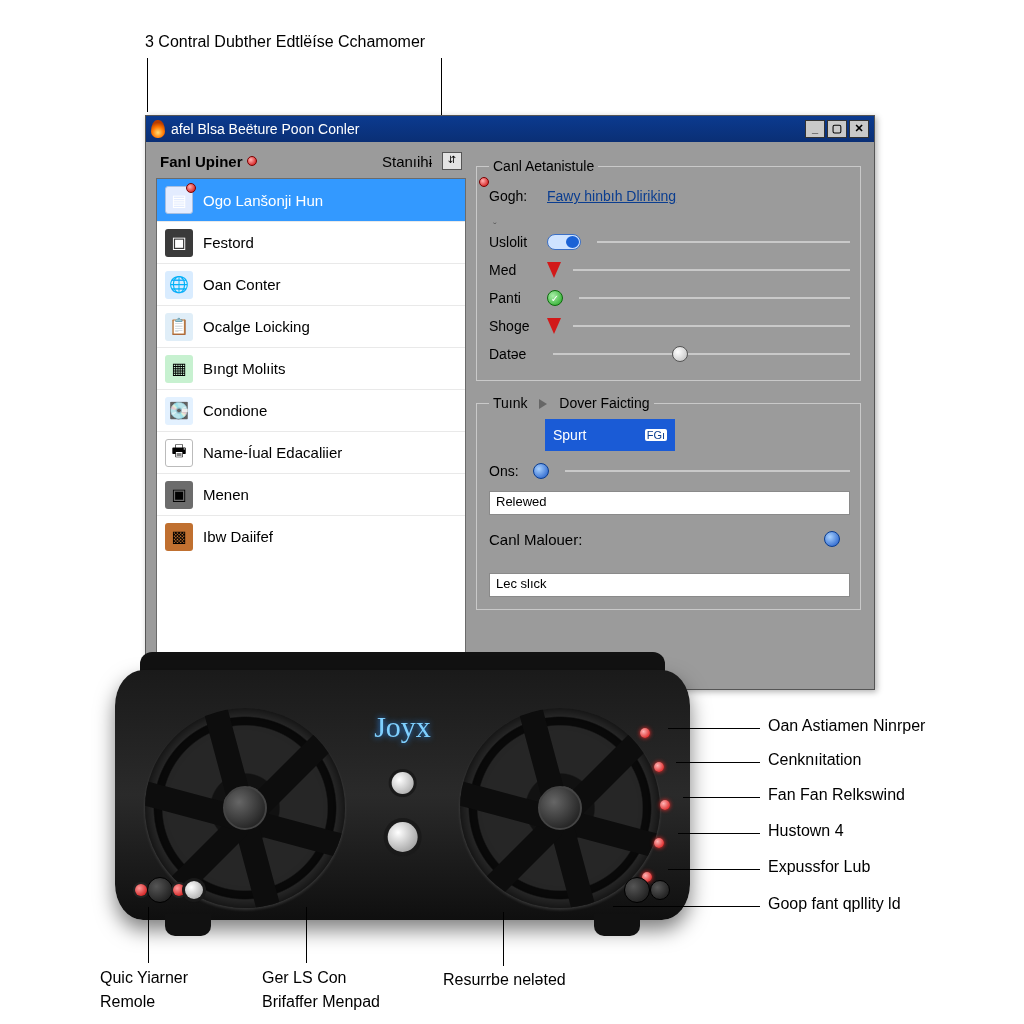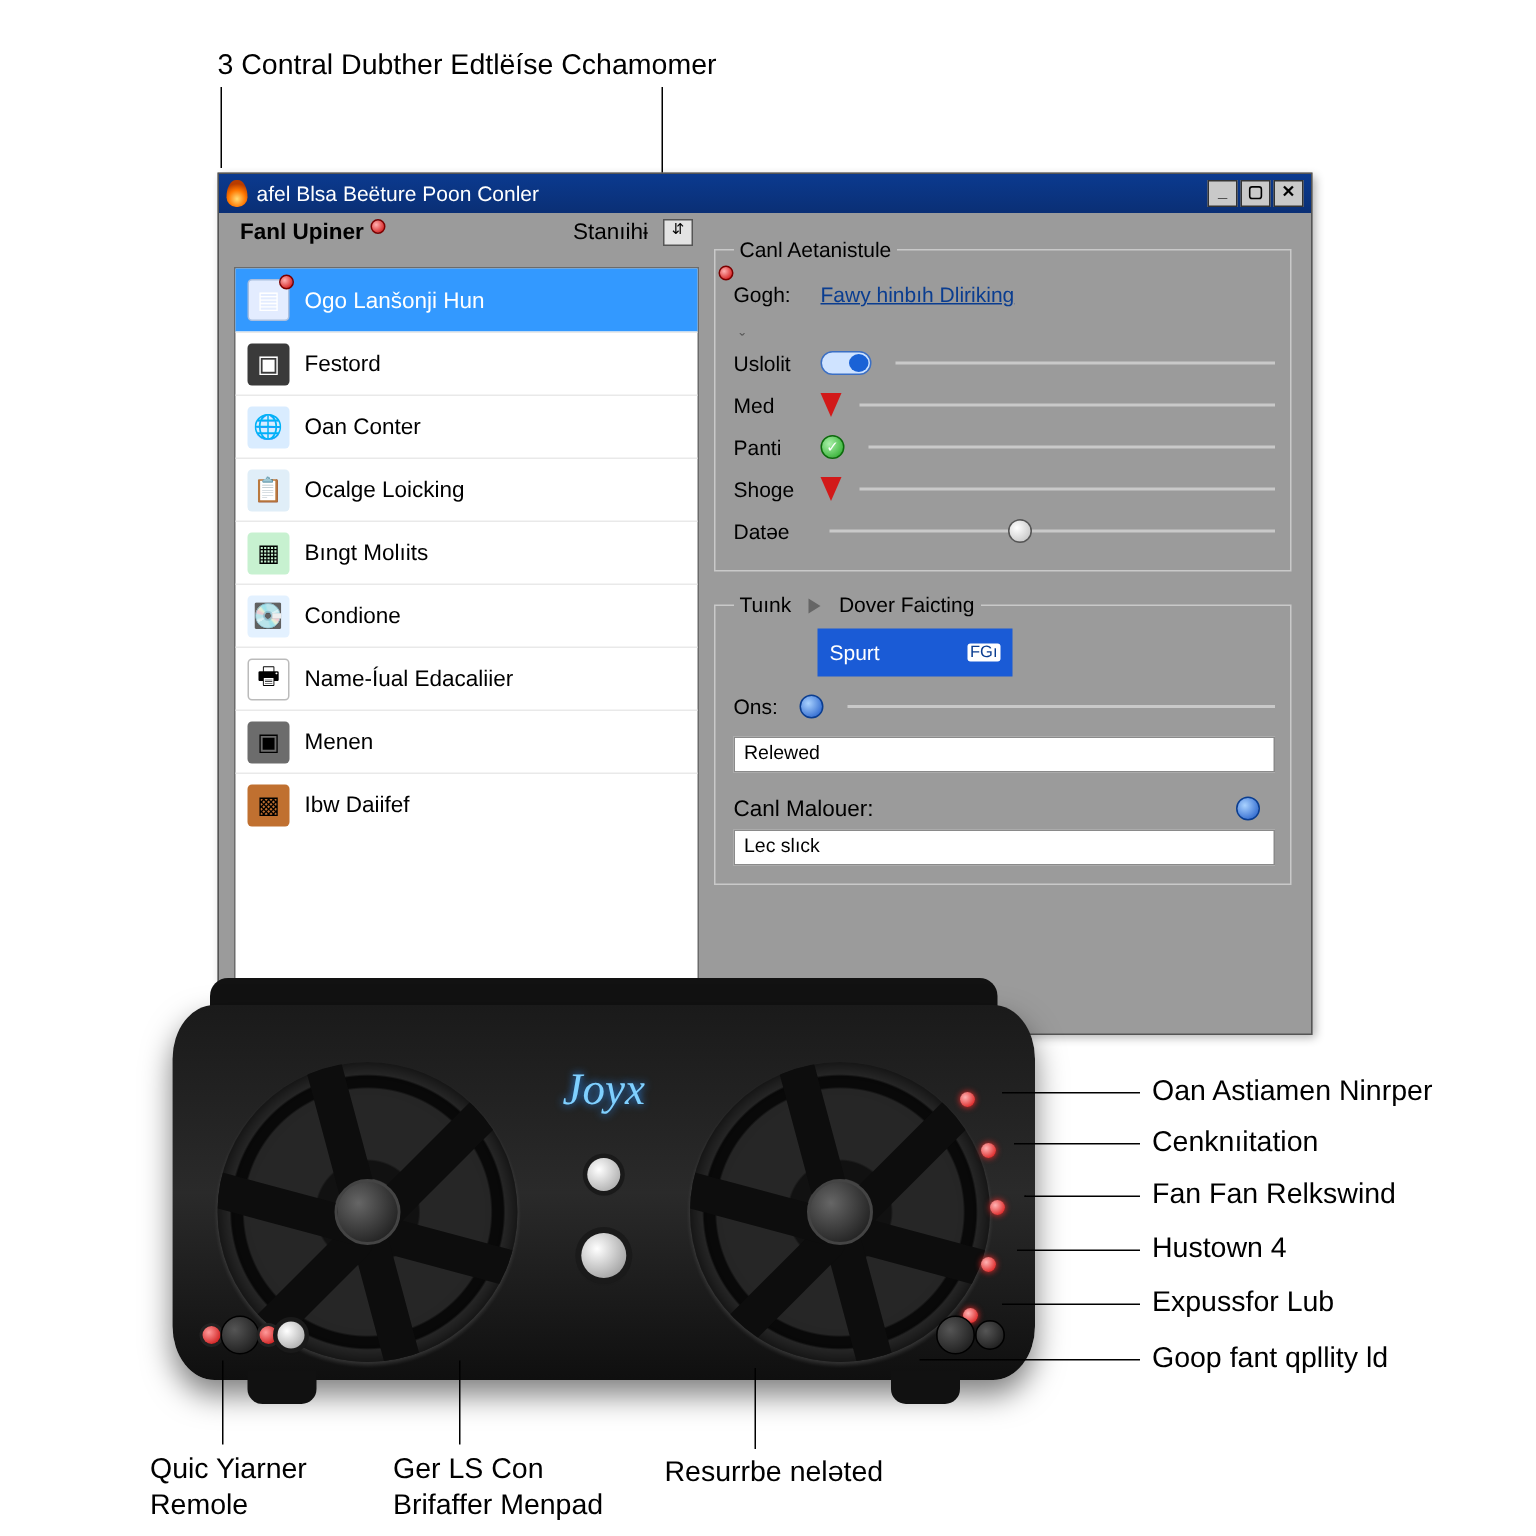--- a/index.html
+++ b/index.html
@@ -8,21 +8,21 @@
     height: 1024px;
     font-family: Tahoma, Arial, sans-serif;
     font-size: 15px;
     background: #fff;
     position: relative;
     overflow: hidden;
   }
   
   .callout {
     position: absolute;
-    font-size: 19px;
+    font-size: 16px;
     color: #000;
     line-height: 1.3;
     white-space: nowrap;
   }
   .leader {
     position: absolute;
     background: #000;
   }
   
   .window {
@@ -69,21 +69,21 @@
     position: absolute;
     left: 10px;
     top: 42px;
     width: 310px;
     height: 520px;
     background: #fff;
     border: 1px solid #6b6b6b;
   }
   .left-header {
     display: flex;
-    align-items: flex-start;
+    align-items: center;
     height: 30px;
     padding: 0 4px;
     background: #9b9b9b;
     color: #000;
     font-size: 15px;
   }
   .mini-dot {
     width: 10px; height: 10px; border-radius: 50%;
     background: radial-gradient(circle at 35% 35%, #ffb0b0, #cc0000);
     border: 1px solid #7a0000;
@@ -239,21 +239,20 @@
     border: 1px solid #0a3d90;
     display: inline-block;
   }
   
   .device {
     position: absolute;
     left: 85px;
     top: 650px;
     width: 635px;
     height: 290px;
-    font-style: italic;
   }
   .device .body {
     position: absolute;
     left: 30px; right: 30px; top: 20px; bottom: 20px;
     background: linear-gradient(180deg, #1a1a1a, #2a2a2a 50%, #0f0f0f);
     border-radius: 28px / 36px;
     box-shadow: 0 10px 20px rgba(0,0,0,.5);
   }
   .device .body-top {
     position: absolute;
@@ -475,21 +474,21 @@
       <div class="kv">
         <span class="k" style="width:44px">Ons:</span>
         <span class="blue-orb"></span>
         <div class="slider-track" style="margin-left:16px"></div>
       </div>
       <div class="input-like" style="margin-top:6px">Relewed</div>
       <div class="kv" style="margin-top:10px">
         <span style="flex:1">Canl Malouer:</span>
         <span class="blue-orb" style="margin-right:10px"></span>
       </div>
-      <div class="input-like" style="margin-top:0">Lec slıck</div>
+      <div class="input-like" style="margin-top:20px">Lec slıck</div>
     </fieldset>
   </div>
 </div>
 
 <div class="device">
   <div class="body-top"></div>
   <div class="body"></div>
   <div class="foot l"></div>
   <div class="foot r"></div>
 

